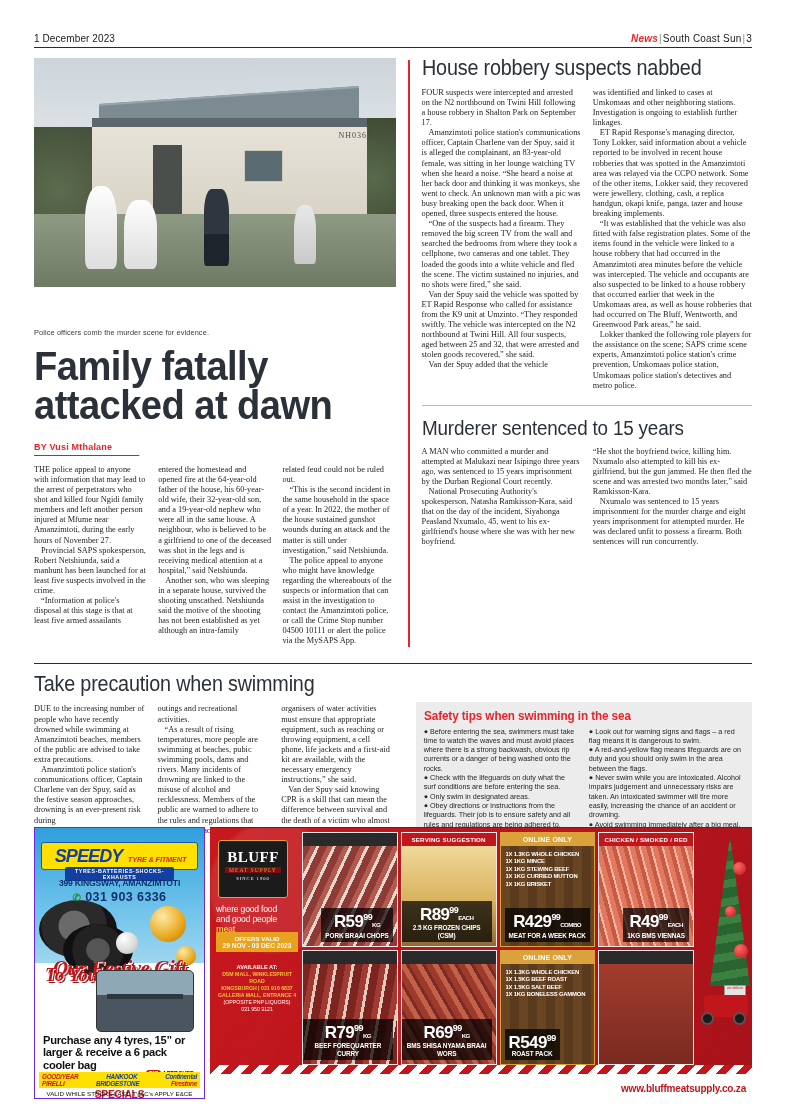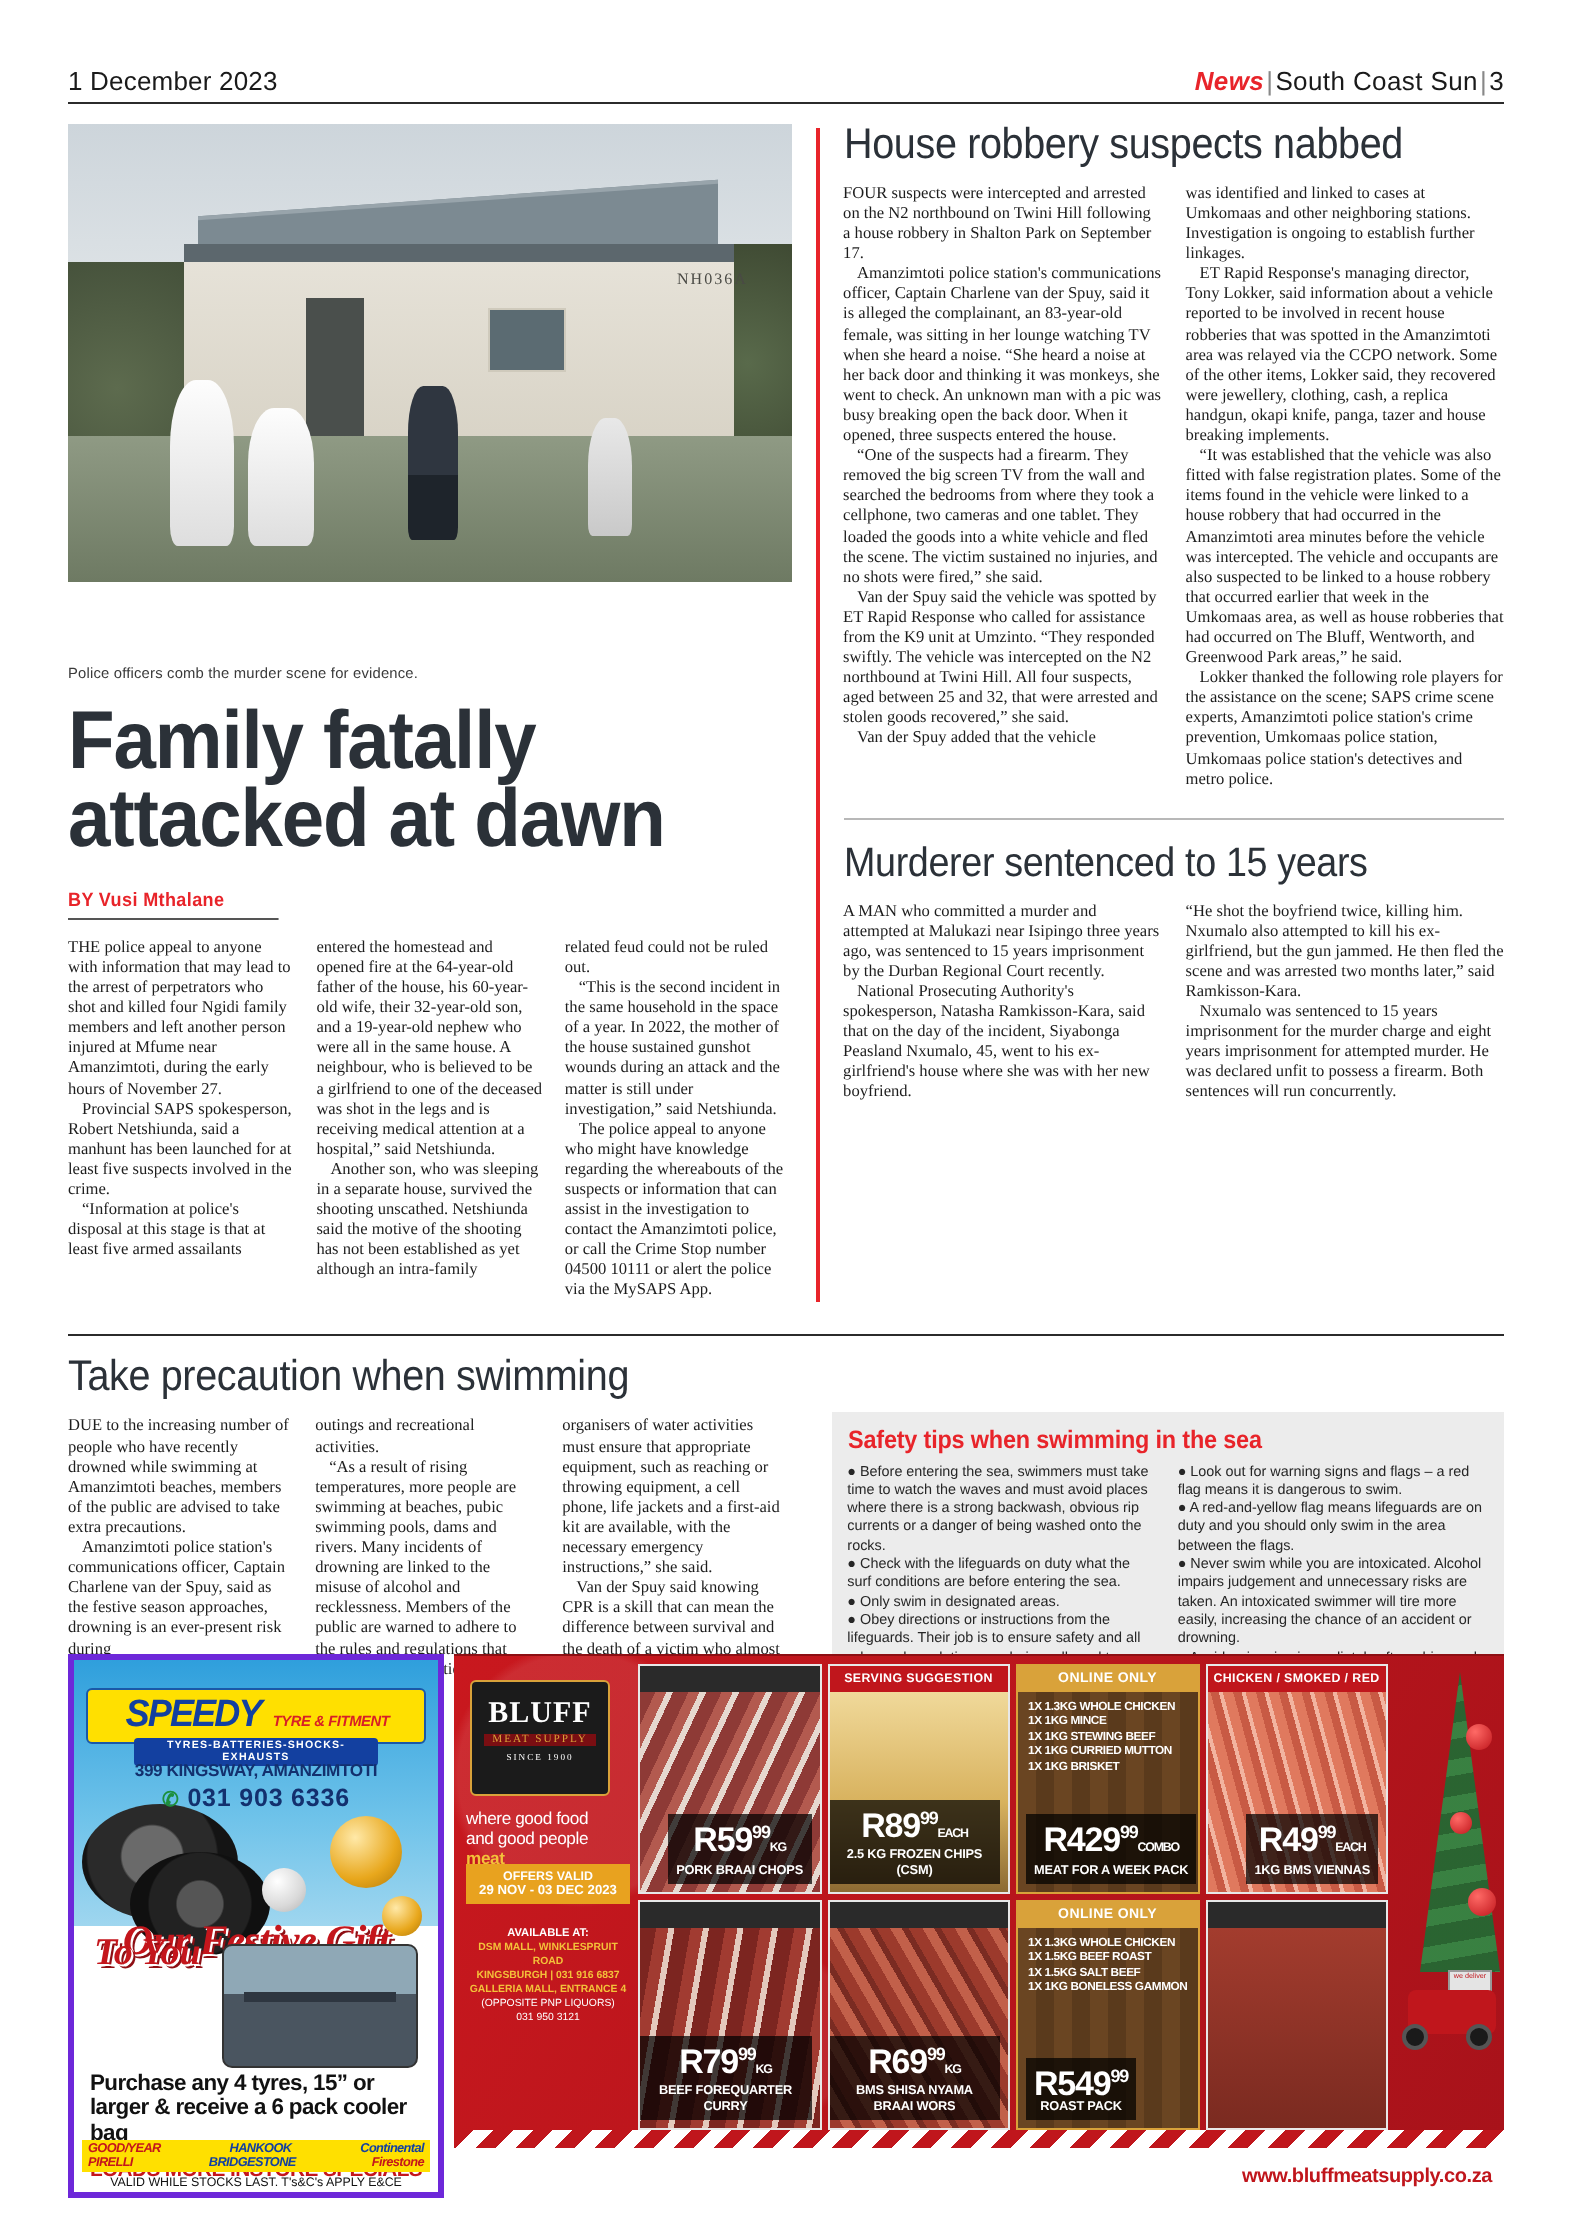--- a/index.html
+++ b/index.html
@@ -12,21 +12,21 @@
     overflow: hidden;
   }
   .page { position: relative; width: 786px; height: 1113px; padding: 0 34px; }
 
   
   .masthead {
     display: flex; justify-content: space-between; align-items: flex-end;
     padding-top: 33px; padding-bottom: 3px;
     border-bottom: 1.2px solid #2b2b2b;
     font-family: "Liberation Sans", sans-serif;
-    font-size: 13px; letter-spacing: .1px; color: #1a1a1a;
+    font-size: 10px; letter-spacing: .1px; color: #1a1a1a;
   }
   .masthead .right { letter-spacing: .2px; }
   .masthead .section { color: #e8242a; font-weight: bold; font-style: italic; }
   .masthead .sep { color: #888; padding: 0 1px; }
 
   
   .top-zone { display: flex; margin-top: 10px; }
   .left-top { width: 384px; padding-right: 12px; }
   .right-top { width: 354px; padding-left: 14px; border-left: none; position: relative; }
   .right-top:before {
@@ -125,21 +125,21 @@
   .tipcols { display:flex; gap:10px; }
   .tipcols > div { flex:1; }
   p.tip {
     font-family:"Liberation Sans", sans-serif; font-size:7.2px; line-height:9.3px;
     color:#262626; margin-bottom:0;
   }
 
   
   .ads { position:absolute; left:34px; right:34px; bottom:14px; height:272px; display:flex; gap:5px; }
 
-  .ad-speedy { width:188px; background:#fff; border:3px solid #6d28d9; position:relative; overflow:hidden; }
+  .ad-speedy { width:171px; background:#fff; border:1px solid #6d28d9; position:relative; overflow:hidden; }
   .sp-top { position:absolute; left:0; right:0; top:0; height:50%;
             background: linear-gradient(#2f9fdc, #6fc3ea 60%, #9fd6ef); }
   .sp-bot { position:absolute; left:0; right:0; top:50%; bottom:0; background:#fff; }
   .sp-band { position:absolute; left:6px; right:6px; top:14px; background:#ffe000;
              border:1.5px solid #1a58a8; border-radius:3px; padding:2px 4px;
              display:flex; align-items:baseline; justify-content:center; gap:4px; }
   .sp-name { font-family:"Liberation Sans",sans-serif; font-weight:700; font-style:italic;
              font-size:19px; color:#1340a0; letter-spacing:-1px; transform:scaleX(.95); }
   .sp-tag { font-family:"Liberation Sans",sans-serif; font-weight:700; font-style:italic;
             font-size:7.4px; color:#d81f26; letter-spacing:-.2px; }

